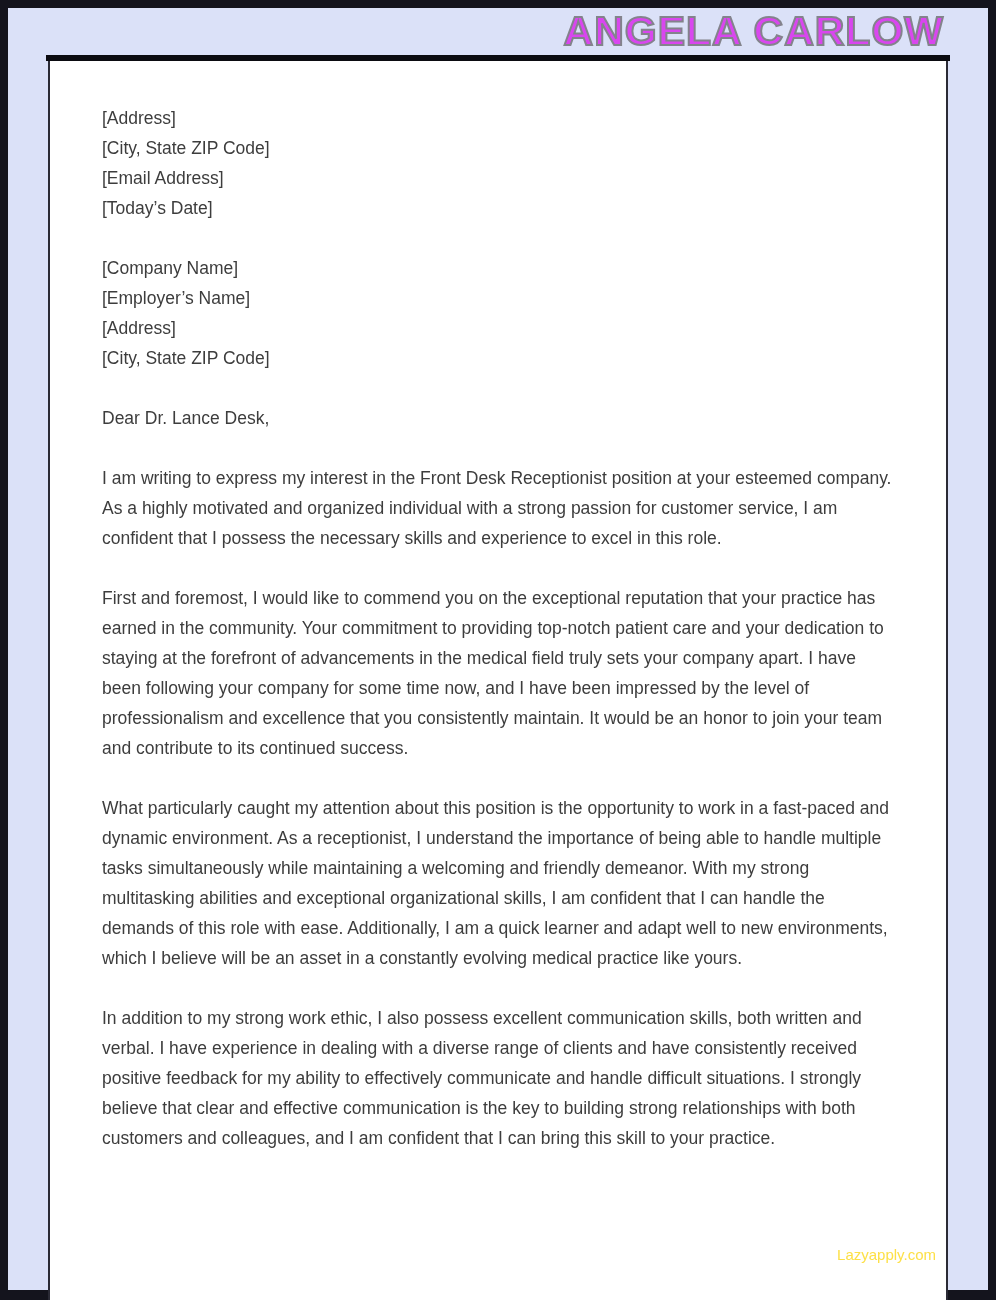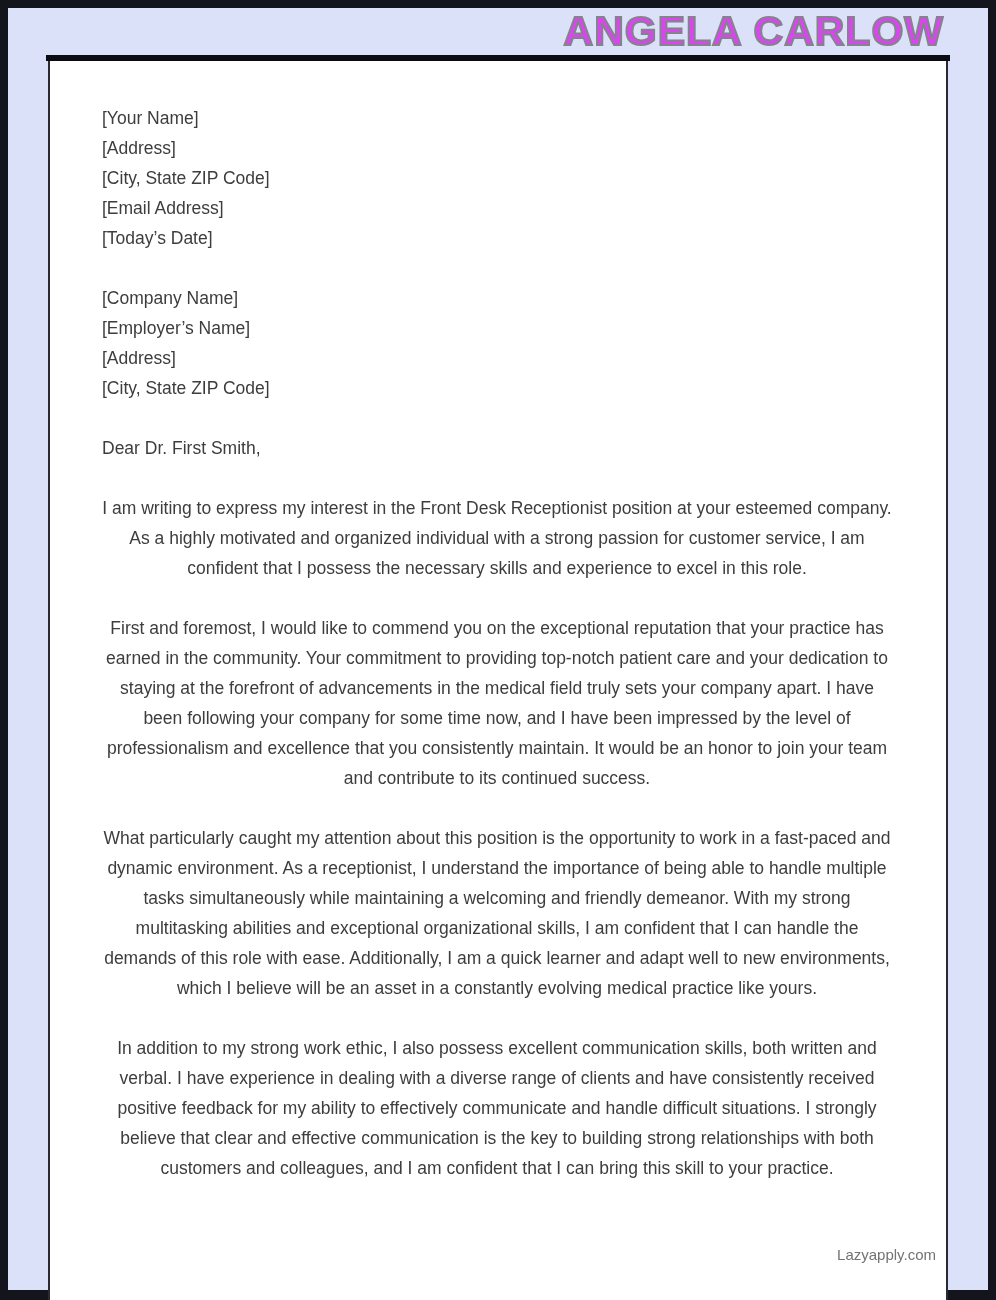--- a/index.html
+++ b/index.html
@@ -49,58 +49,57 @@
   }
   .letter {
     padding: 44px 54px 0 52px;
     font-size: 17.5px;
     line-height: 30px;
     color: #3d3d3d;
   }
   .addr-block { margin-bottom: 30px; }
   .addr-line { }
   .salutation { margin-bottom: 30px; }
-  .para { margin-bottom: 30px; text-align: center; }
+  .para { margin-bottom: 30px; text-align: left; }
   .watermark {
     position: absolute;
     right: 60px;
     top: 1246px;
     font-size: 15px;
-    color: #737373;
+    color: #fde047;
     z-index: 5;
   }
 </style>
 </head>
 <body>
 
 <div class="inner-bg"></div>
 
 <div class="header-name">ANGELA CARLOW</div>
 
 <div class="top-bar"></div>
 
 <div class="page">
   <div class="letter">
 
     <div class="addr-block">
-        <div class="addr-line">[Your Name]</div>
         <div class="addr-line">[Address]</div>
         <div class="addr-line">[City, State ZIP Code]</div>
         <div class="addr-line">[Email Address]</div>
         <div class="addr-line">[Today’s Date]</div>
       </div>
 
     <div class="addr-block">
         <div class="addr-line">[Company Name]</div>
         <div class="addr-line">[Employer’s Name]</div>
         <div class="addr-line">[Address]</div>
         <div class="addr-line">[City, State ZIP Code]</div>
       </div>
 
-    <div class="salutation">Dear Dr. First Smith,</div>
+    <div class="salutation">Dear Dr. Lance Desk,</div>
 
     <div>
         <p class="para">I am writing to express my interest in the Front Desk Receptionist position at your esteemed company. As a highly motivated and organized individual with a strong passion for customer service, I am confident that I possess the necessary skills and experience to excel in this role.</p>
         <p class="para">First and foremost, I would like to commend you on the exceptional reputation that your practice has earned in the community. Your commitment to providing top-notch patient care and your dedication to staying at the forefront of advancements in the medical field truly sets your company apart. I have been following your company for some time now, and I have been impressed by the level of professionalism and excellence that you consistently maintain. It would be an honor to join your team and contribute to its continued success.</p>
         <p class="para">What particularly caught my attention about this position is the opportunity to work in a fast-paced and dynamic environment. As a receptionist, I understand the importance of being able to handle multiple tasks simultaneously while maintaining a welcoming and friendly demeanor. With my strong multitasking abilities and exceptional organizational skills, I am confident that I can handle the demands of this role with ease. Additionally, I am a quick learner and adapt well to new environments, which I believe will be an asset in a constantly evolving medical practice like yours.</p>
         <p class="para">In addition to my strong work ethic, I also possess excellent communication skills, both written and verbal. I have experience in dealing with a diverse range of clients and have consistently received positive feedback for my ability to effectively communicate and handle difficult situations. I strongly believe that clear and effective communication is the key to building strong relationships with both customers and colleagues, and I am confident that I can bring this skill to your practice.</p>
       </div>
 
   </div>
 </div>

